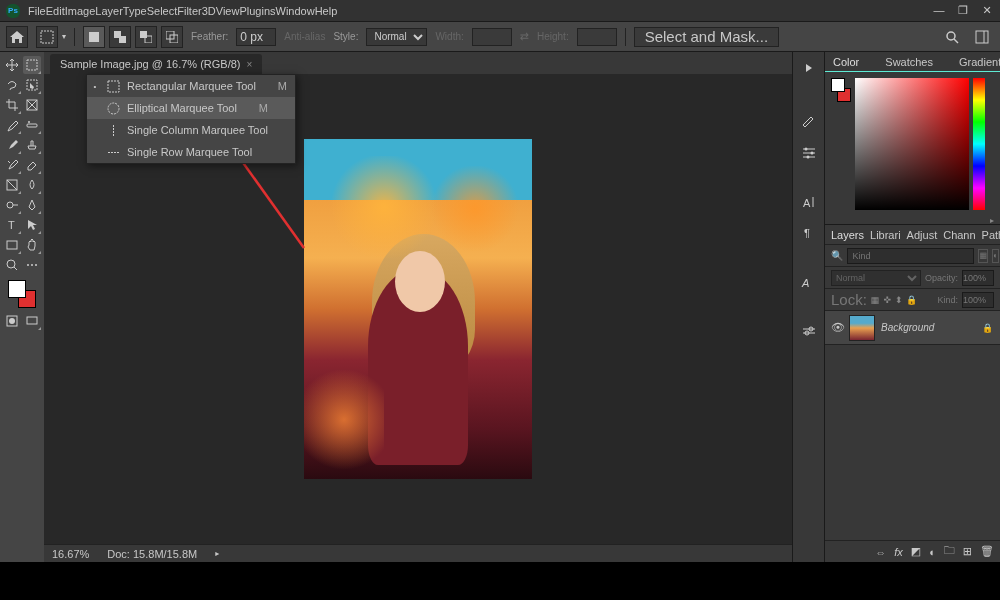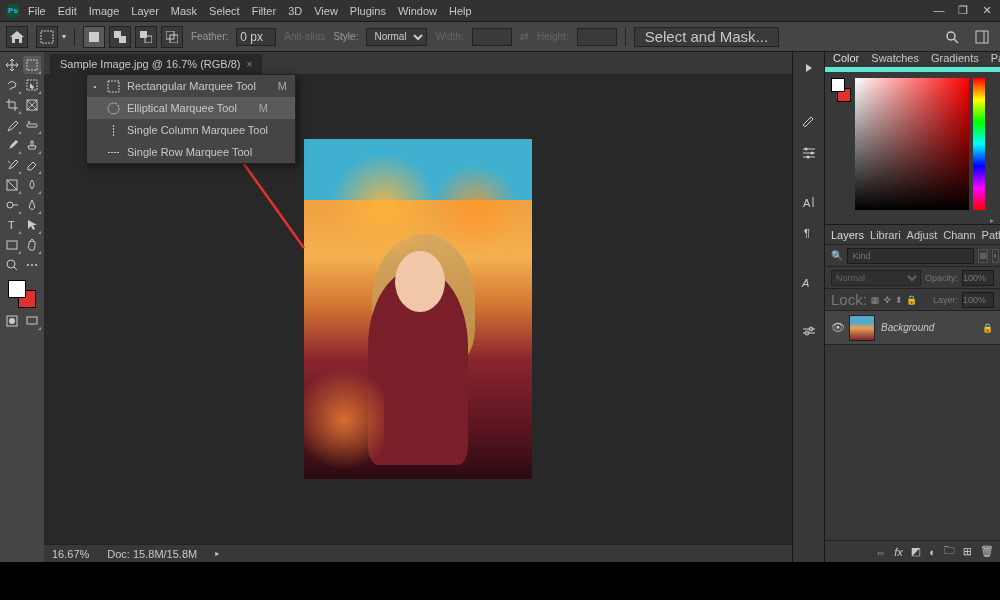--- a/index.html
+++ b/index.html
@@ -1,20 +1,20 @@
 <!DOCTYPE html>
 <html><head>
 <meta charset="utf-8">
 <style>
 *{margin:0;padding:0;box-sizing:border-box;font-family:"Segoe UI",Tahoma,sans-serif;font-size:11px;color:#c8c8c8;user-select:none}
 html,body{width:1000px;height:600px;background:#000;overflow:hidden}
 .app{position:absolute;top:0;left:0;width:1000px;height:562px;background:#323232;display:flex;flex-direction:column}
 .titlebar{height:22px;background:#323232;display:flex;align-items:center;padding:0 6px;border-bottom:1px solid #1a1a1a}
 .ps-logo{width:14px;height:14px;background:#14532d;border-radius:6px;display:flex;align-items:center;justify-content:center;color:#31a8ff;font-size:8px;font-weight:bold;margin-right:8px}
-.menubar{display:flex;gap:12px;flex:1}
+.menubar{display:flex;flex:1}
 .menubar span{font-size:11px;cursor:pointer}
 .winbtns{display:flex;gap:10px;font-size:11px}
 .winbtns span{cursor:pointer;width:14px;text-align:center}
 .optbar{height:30px;background:#454545;display:flex;align-items:center;padding:0 6px;gap:8px;border-bottom:1px solid #1a1a1a}
 .home-icon{width:16px;height:14px;display:inline-block}
 .opt-group{display:flex;align-items:center;gap:4px;height:22px}
 .opt-iconbtn{width:22px;height:22px;background:#3a3a3a;border:1px solid #222;display:flex;align-items:center;justify-content:center;cursor:pointer}
 .opt-iconbtn.sel{background:#5a5a5a}
 .opt-label{font-size:10px;color:#999}
 .opt-input{width:40px;height:18px;background:#383838;border:1px solid #222;color:#ccc;font-size:12px;padding:0 3px}
@@ -47,21 +47,21 @@
 .fly-item{height:22px;display:flex;align-items:center;padding:0 8px 0 4px;gap:6px;cursor:pointer;font-size:10px;white-space:nowrap}
 .fly-item.hover{background:#5a5a5a}
 .fly-dot{width:8px;text-align:center;font-size:8px}
 .fly-iconbox{width:16px;height:16px;display:flex;align-items:center;justify-content:center}
 .fly-shortcut{margin-left:16px;color:#aaa}
 .arrow{position:absolute;top:64px;left:180px;z-index:5}
 .statusbar{height:18px;background:#383838;display:flex;align-items:center;padding:0 8px;gap:18px;font-size:10px;color:#aaa;border-top:1px solid #222}
 .rightcol{width:32px;background:#383838;display:flex;flex-direction:column;align-items:center;padding-top:6px;gap:10px;border-left:1px solid #1a1a1a}
 .rbtn{width:24px;height:20px;display:flex;align-items:center;justify-content:center;cursor:pointer}
 .panels{width:176px;background:#383838;display:flex;flex-direction:column;border-left:1px solid #1a1a1a}
-.panel-tabs{height:20px;display:flex;gap:12px;padding:0 8px;font-size:9px;color:#888;border-bottom:5px solid #5eead4}
+.panel-tabs{height:20px;display:flex;align-items:center;gap:26px;padding:0 8px;font-size:9px;color:#888;border-bottom:1px solid #5eead4}
 .panel-tabs .active{color:#ddd}
 .color-panel{padding:6px;display:flex;gap:4px}
 .mini-sw{position:relative;width:20px;height:24px}
 .mini-fg{position:absolute;top:0;left:0;width:14px;height:14px;background:#fff;border:1px solid #000}
 .mini-bg{position:absolute;bottom:0;right:0;width:14px;height:14px;background:#e03030;border:1px solid #000}
 .color-field{width:114px;height:132px;background:linear-gradient(to right,#fff,#ff0000);position:relative}
 .color-field::after{content:"";position:absolute;inset:0;background:linear-gradient(to bottom,transparent,#000)}
 .hue{width:12px;height:132px;background:linear-gradient(to bottom,#f00,#ff0,#0f0,#0ff,#00f,#f0f,#f00)}
 .layers-panel{flex:1;display:flex;flex-direction:column;border-top:1px solid #1a1a1a;margin-top:2px}
 .lp-tabs{height:20px;display:flex;align-items:center;gap:6px;padding:0 6px;font-size:9px;color:#888;border-bottom:1px solid #222;overflow:hidden}
@@ -82,21 +82,21 @@
 <body>
 
 <div class="app">
   <div class="titlebar">
     <div class="ps-logo">Ps</div>
     <div class="menubar">
       <span>File</span>
       <span>Edit</span>
       <span>Image</span>
       <span>Layer</span>
-      <span>Mask</span>
+      <span>Type</span>
       <span>Select</span>
       <span>Filter</span>
       <span>3D</span>
       <span>View</span>
       <span>Plugins</span>
       <span>Window</span>
       <span>Help</span>
     </div>
     <div class="winbtns">
       <span>—</span>
@@ -517,21 +517,21 @@
           <span style="font-size:9px;color:#777">Opacity:</span>
           <input class="lp-num" disabled="" value="100%" style="">
         </div>
         <div class="lp-row">
           <span style="font-size:15px;color:#777">Lock:</span>
           <span style="font-size:9px;color:#888">▦</span>
           <span style="font-size:9px;color:#888">✜</span>
           <span style="font-size:9px;color:#888">⬍</span>
           <span style="font-size:9px;color:#888">🔒</span>
           <span style="flex:1"></span>
-          <span style="font-size:9px;color:#777">Layer:</span>
+          <span style="font-size:9px;color:#777">Kind:</span>
           <input class="lp-num" disabled="" value="100%" style="">
         </div>
         <div class="layer-item">
           <span class="eye">👁</span>
           <div class="thumb"></div>
           <span style="flex:1;font-style:italic;font-size:10px">Background</span>
           <span class="lock">🔒</span>
         </div>
         <div class="lp-footer">
           <span>⇔</span>

